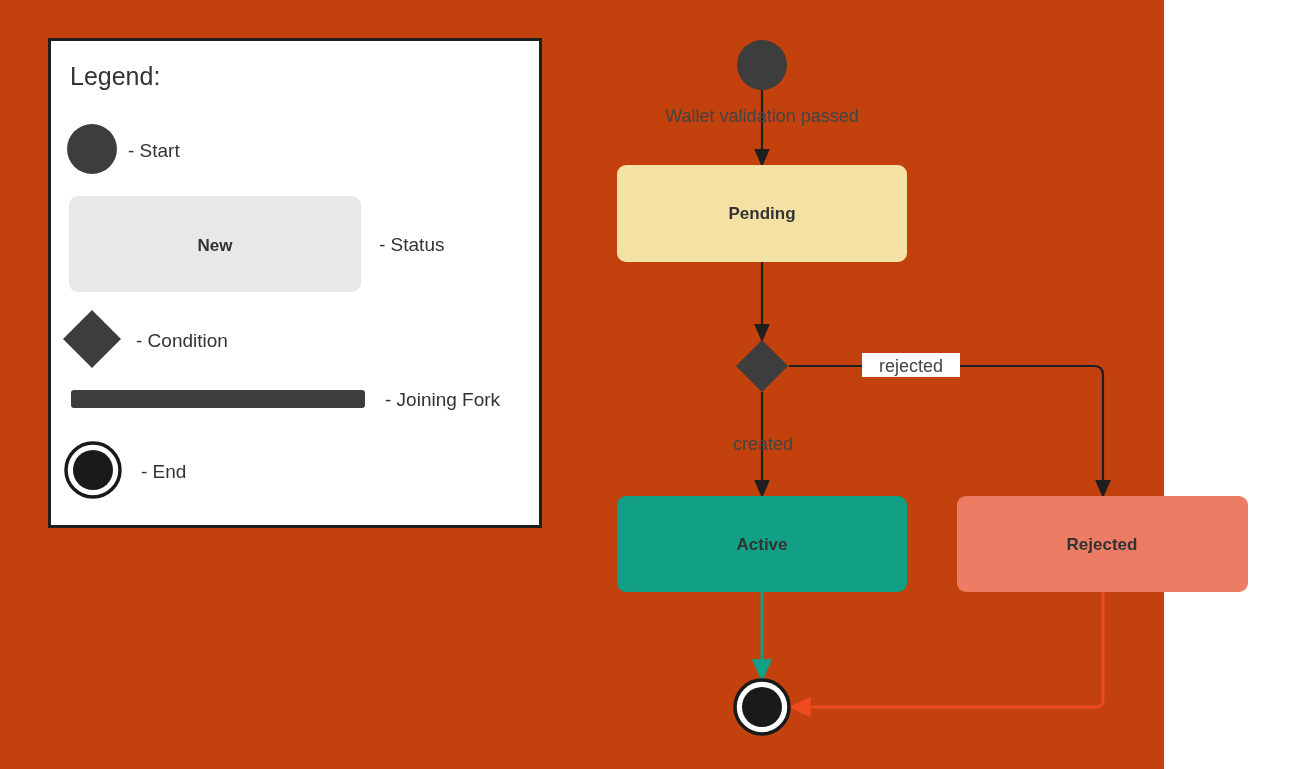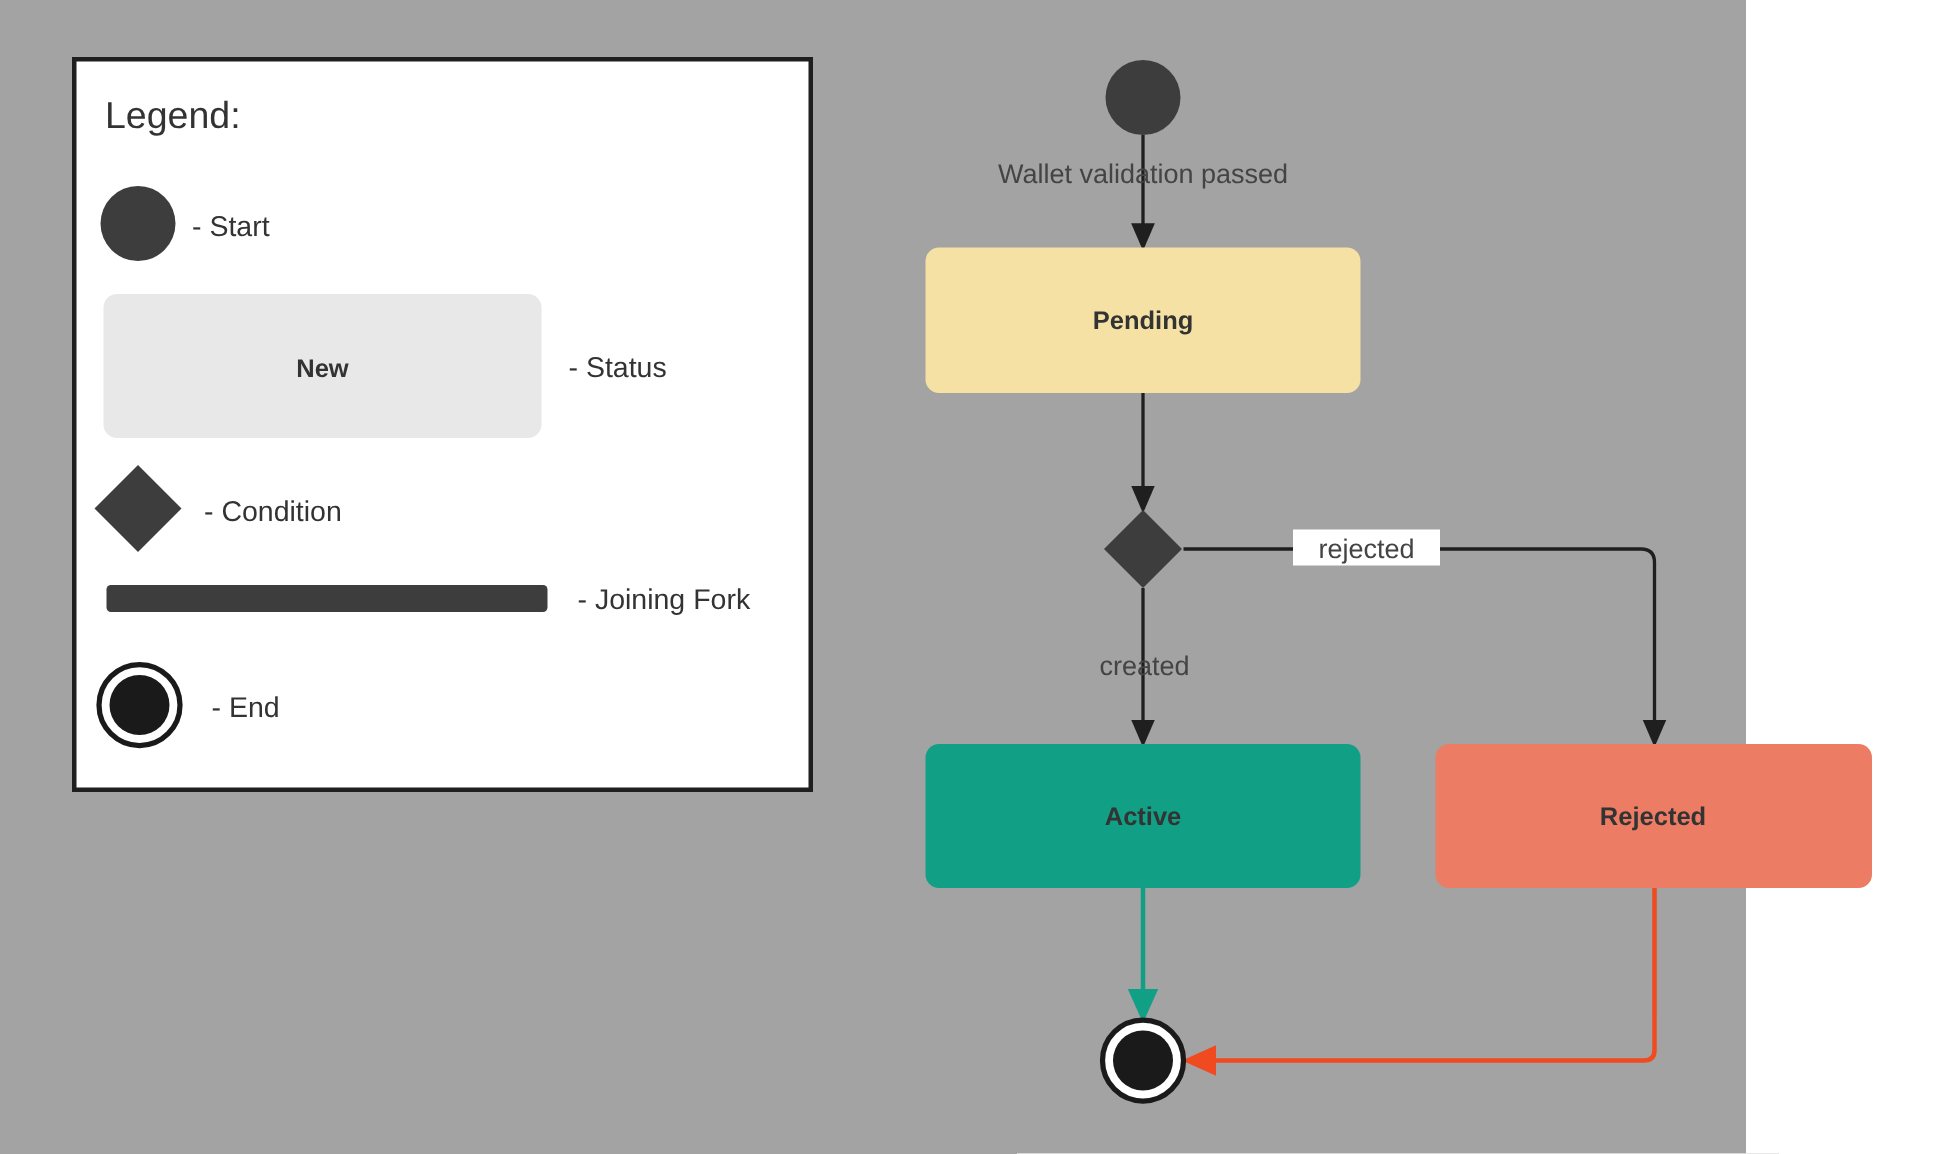--- a/index.html
+++ b/index.html
@@ -11,21 +11,21 @@
   body {
     width: 1298px;
     height: 769px;
     font-family: "Liberation Sans", sans-serif;
     overflow: hidden;
   }
   #stage {
     position: relative;
     width: 1164px;
     height: 769px;
-    background: #a3a3a3;
+    background: #c2410c;
   }
   svg.layer {
     position: absolute;
     top: 0;
     left: 0;
     width: 1298px;
     height: 769px;
   }
   .legend-title {
     font-size: 25px;

